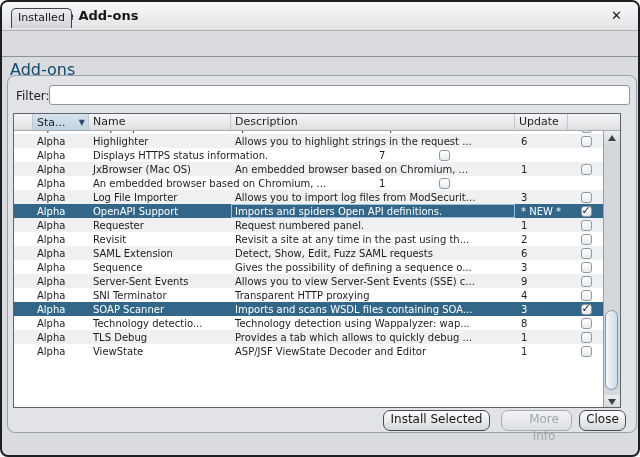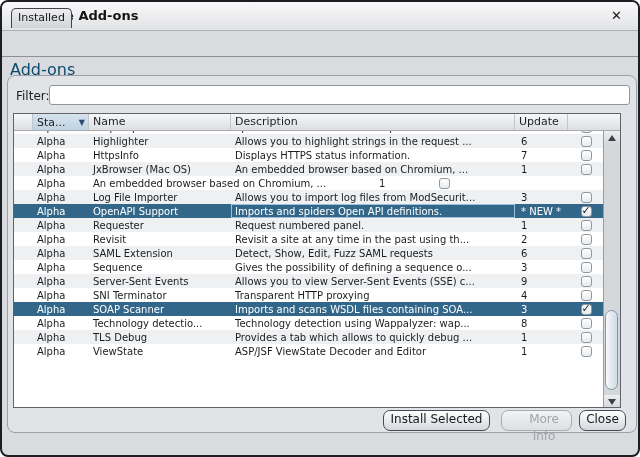--- a/index.html
+++ b/index.html
@@ -168,21 +168,20 @@
           <div class="cell name w-name">Highlighter</div>
           <div class="cell desc w-desc">Allows you to highlight strings in the request ...</div>
           <div class="cell update w-update">6</div>
           <div class="cell check w-check">
             <span class="cb"></span>
           </div>
         </div>
         <div class="trow">
           <div class="cell c0 w-c0"></div>
           <div class="cell status w-status">Alpha</div>
-          <div class="cell name w-name">HttpsInfo</div>
           <div class="cell desc w-desc">Displays HTTPS status information.</div>
           <div class="cell update w-update">7</div>
           <div class="cell check w-check">
             <span class="cb"></span>
           </div>
         </div>
         <div class="trow">
           <div class="cell c0 w-c0"></div>
           <div class="cell status w-status">Alpha</div>
           <div class="cell name w-name">JxBrowser (Mac OS)</div>

